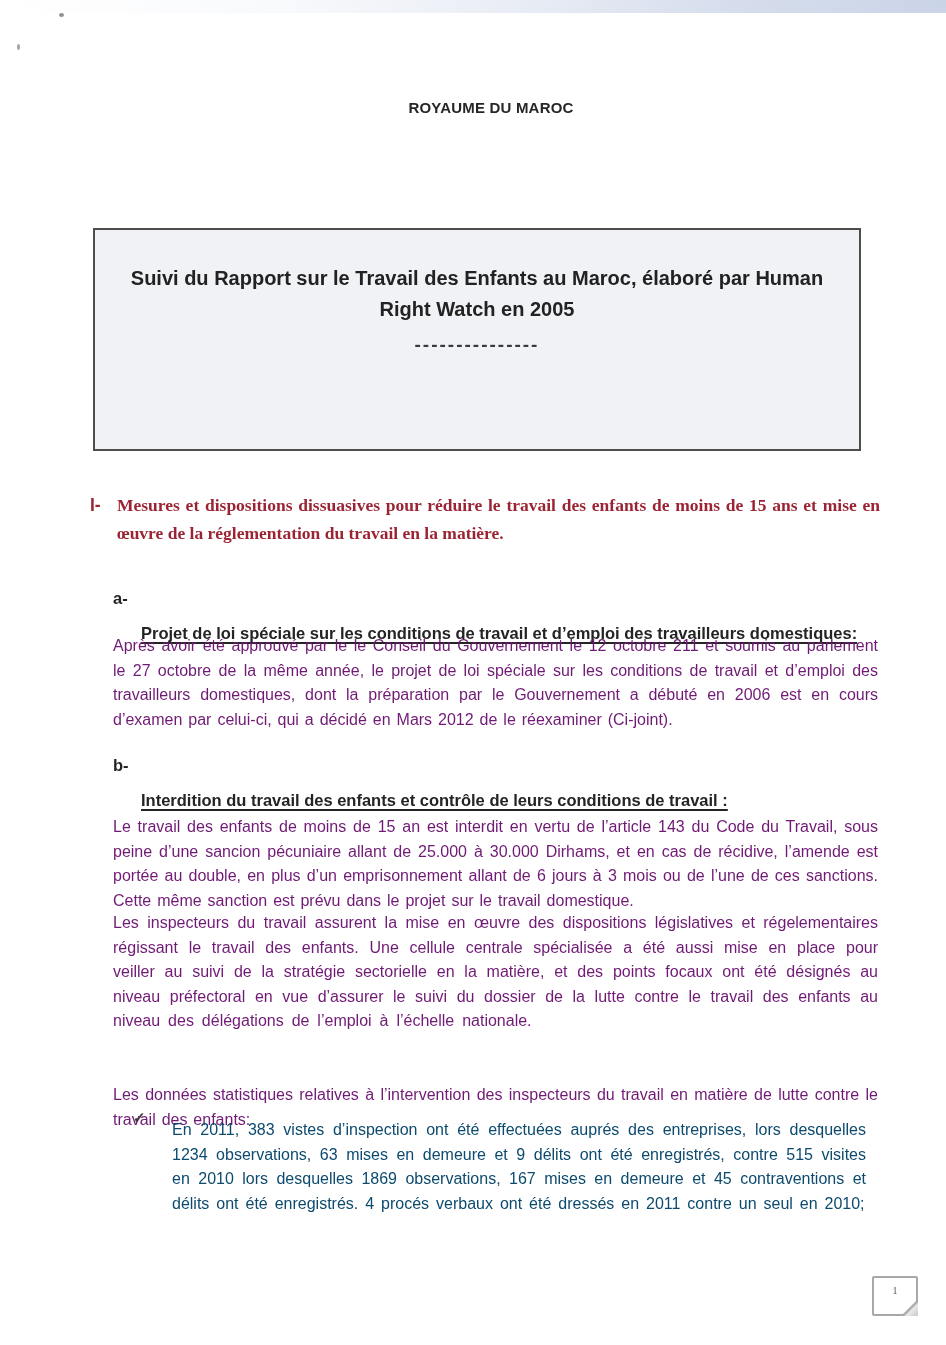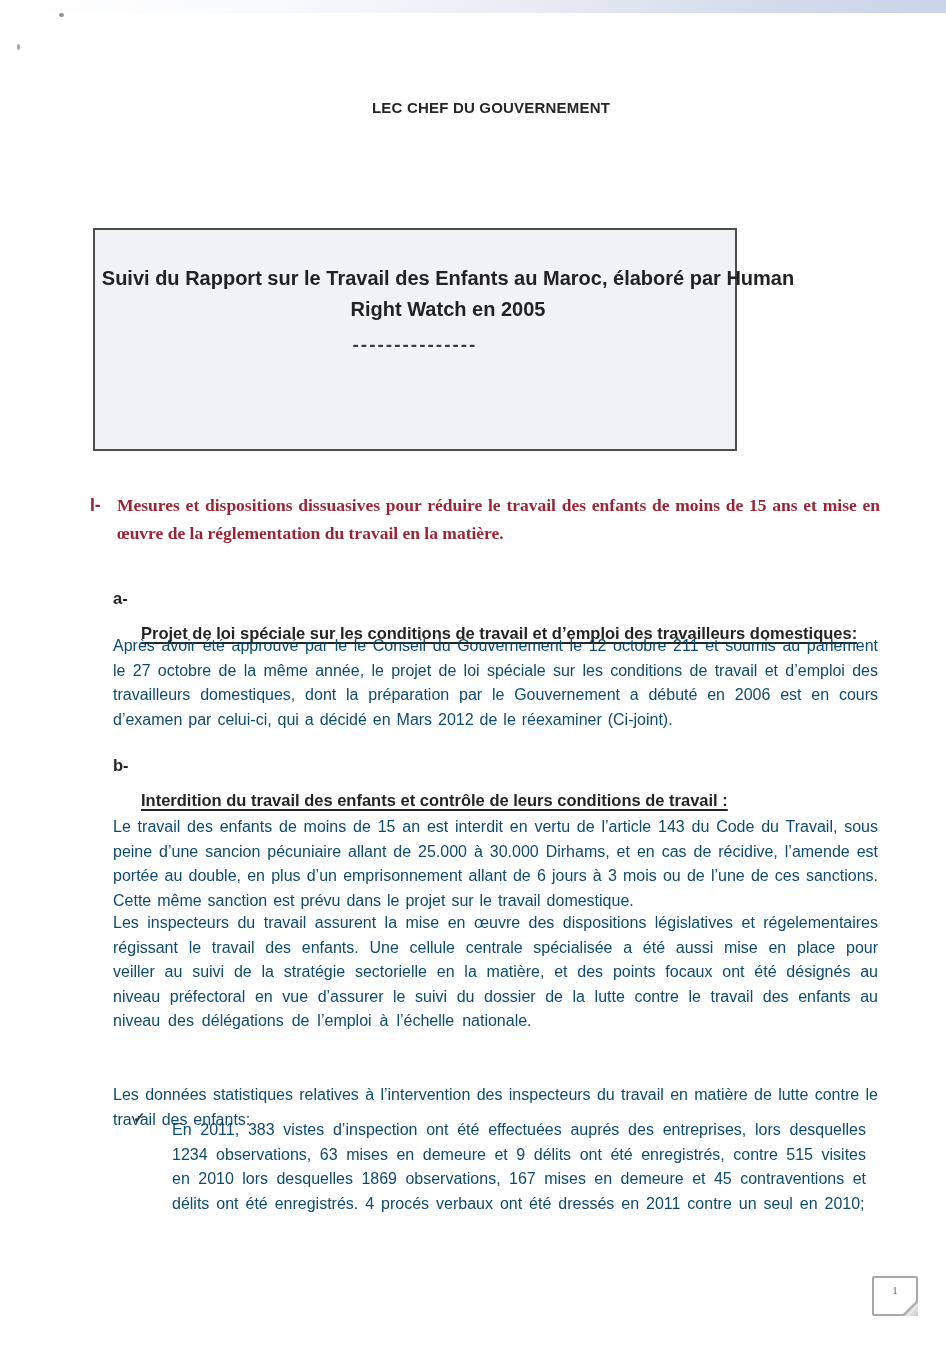--- a/index.html
+++ b/index.html
@@ -31,21 +31,21 @@
 
   
   .doc-header {
     position:absolute; top:97px; left:36px; width:910px;
     text-align:center; font-weight:bold; font-size:15px;
     line-height:22px; color:#262626; letter-spacing:.2px;
   }
 
   
   .title-box {
-    position:absolute; top:228px; left:93px; width:644px; height:223px;
+    position:absolute; top:228px; left:93px; width:768px; height:223px;
     background:#f1f2f6; border:2px solid #4d4d4d;
     box-sizing:border-box;
     text-align:center; color:#222;
   }
   .tb-line1 {
     margin:33px auto 0 auto; width:706px;
     font-size:20px; font-weight:bold; line-height:31px;
   }
   .tb-sep {
     margin:9px 0 0 0; font-size:19px; font-weight:bold;
@@ -76,21 +76,21 @@
   .sub-heading .sub-text {
     flex:1; text-decoration:underline; text-underline-offset:3px;
     text-decoration-thickness:1.5px;
     margin-top:35px;
   }
 
   
   .para {
     position:absolute; left:113px; width:765px; margin:0;
     font-size:16px; line-height:24.6px; text-align:justify;
-    color:#0c4a6e; word-spacing:1.5px;
+    color:#701a75; word-spacing:1.5px;
   }
   .para.pa  { top:634px; }
   .para.pb1 { top:799px;margin-top:16px; }
   .para.pb2 { top:911px; word-spacing:3.5px; }
   .para.pb3 { top:1083px; }
 
   
   .bullet-item {
     position:absolute; top:1106px; left:133px; width:745px;
     display:flex;
@@ -123,21 +123,21 @@
 </head>
 <body>
 
 <div class="page">
 
   <div class="top-shade"></div>
   <div class="speck s1"></div>
   <div class="speck s2"></div>
 
   <header class="doc-header">
-    <div>LEC CHEF DU GOUVERNEMENT</div>
+    <div>ROYAUME DU MAROC</div>
   </header>
 
   <section class="title-box">
     <p class="tb-line1">Suivi du Rapport sur le Travail des Enfants au Maroc, élaboré par Human Right Watch en 2005</p>
     <p class="tb-sep">---------------</p>
   </section>
 
   <div class="section-heading">
     <span class="numeral">I-</span>
     <span class="sh-text">Mesures et dispositions dissuasives pour réduire le travail des enfants de moins de 15 ans et mise en œuvre de la réglementation du travail en la matière.</span>

